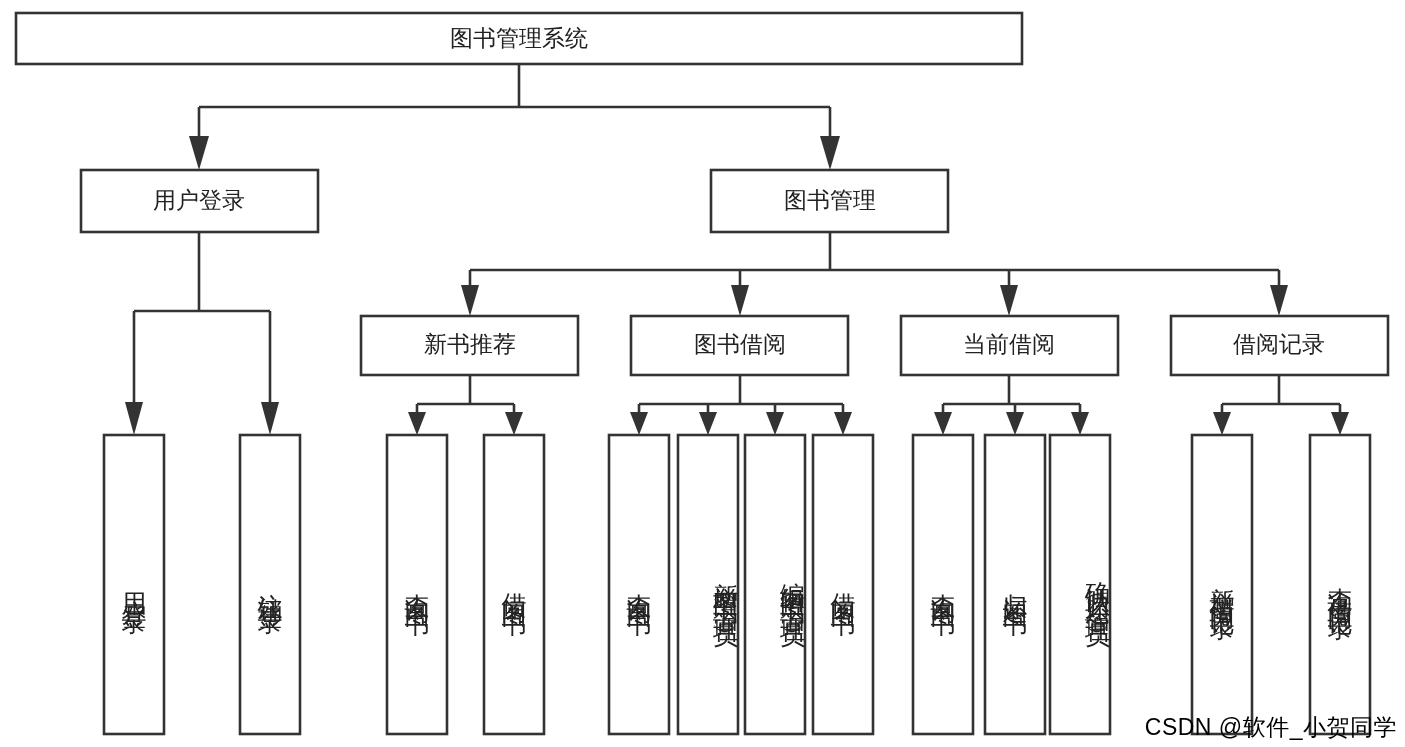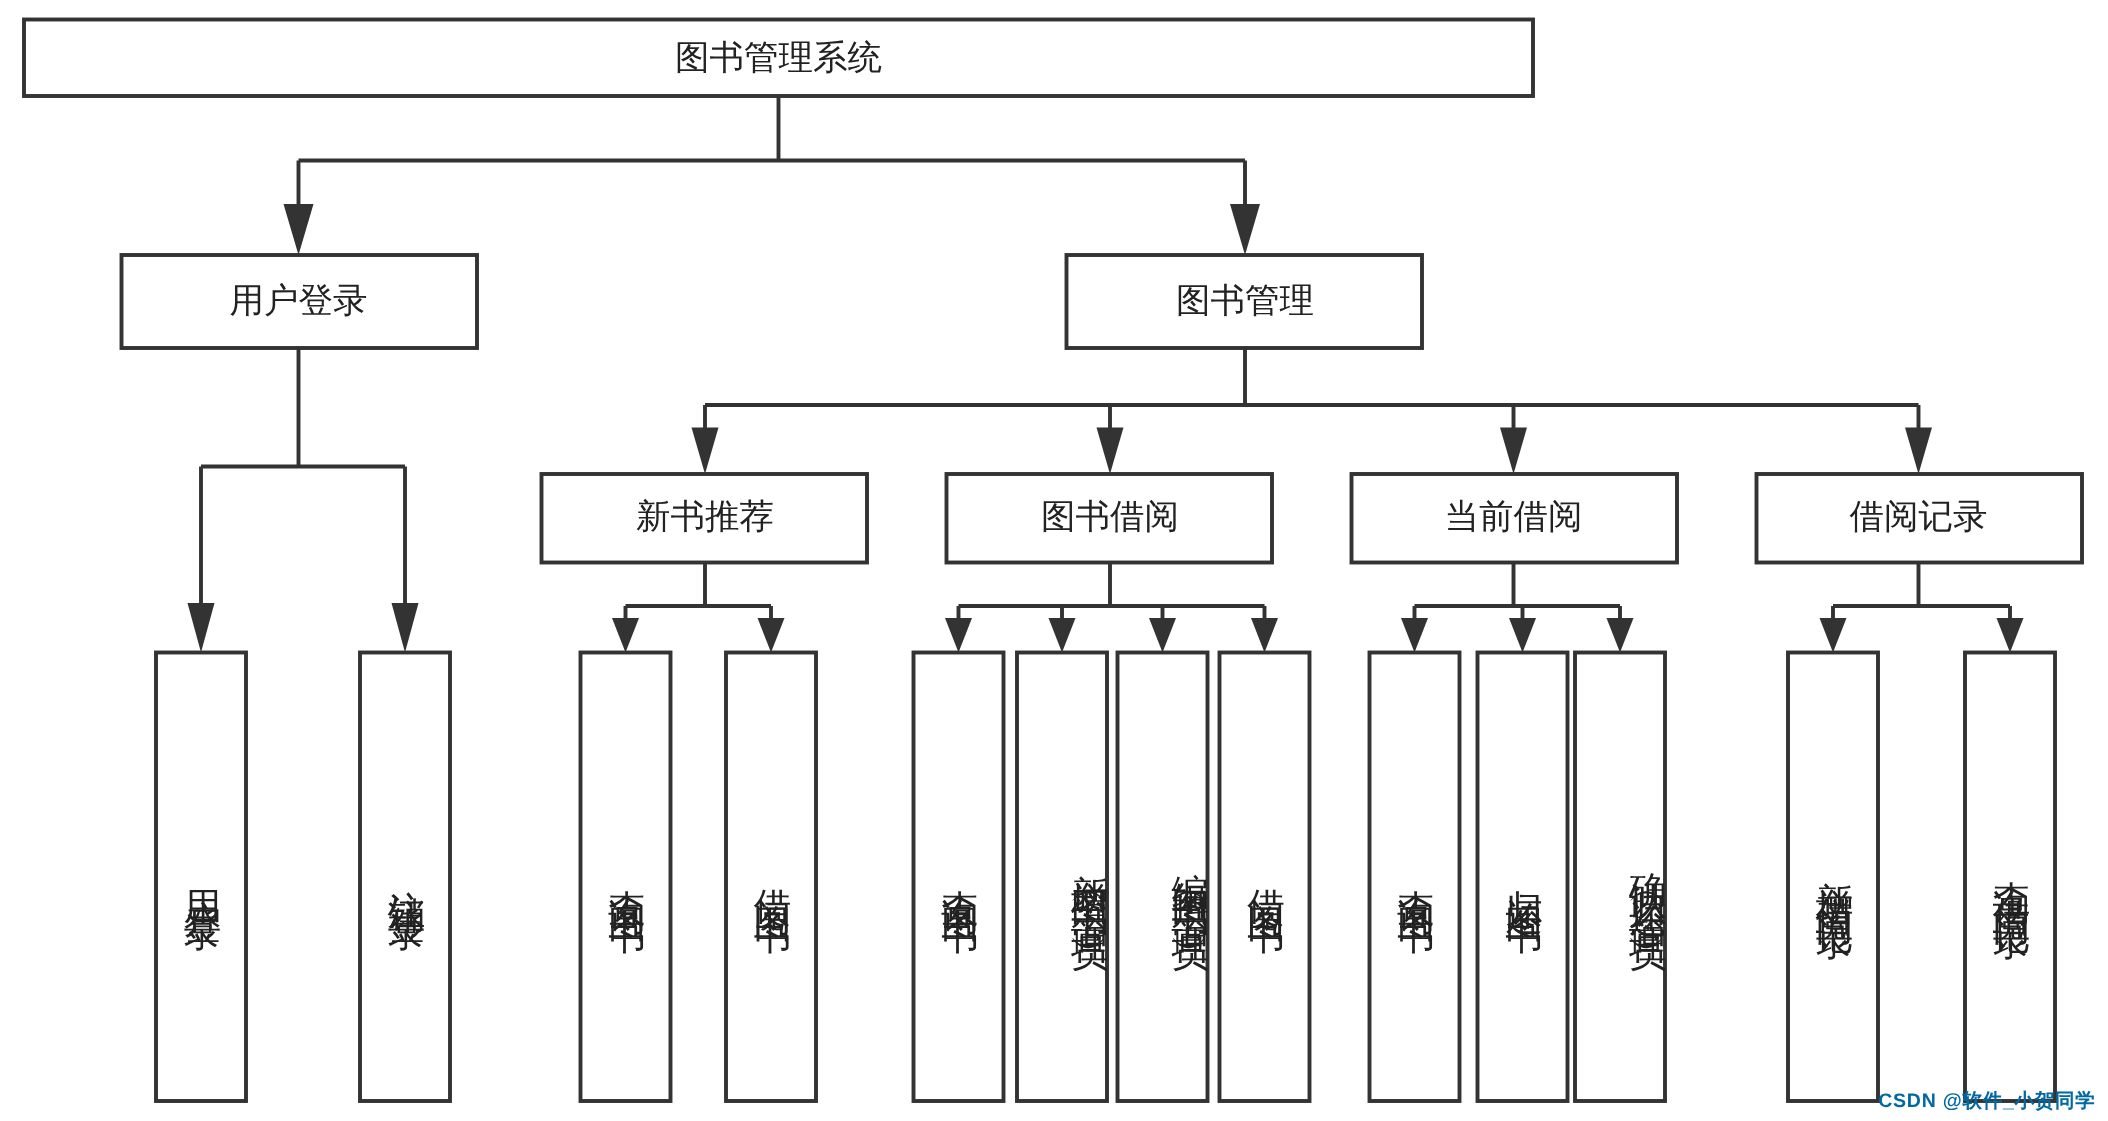--- a/index.html
+++ b/index.html
@@ -16,26 +16,25 @@
     font-family:"Liberation Sans","DejaVu Sans",sans-serif;
     font-size:23px;fill:#222222;
     text-anchor:middle;dominant-baseline:middle;
   }
   .connector{stroke:#333333;stroke-width:2.6;fill:none;}
   .arrow-head{fill:#333333;stroke:none;}
   .watermark{
     position:absolute;
     right:8px;bottom:4px;
     font-family:"Liberation Sans","DejaVu Sans",sans-serif;
-    font-size:13px;
-    color:#0369a1;
+    font-size:23px;
+    color:#000000;
     white-space:nowrap;
     letter-spacing:0.5px;
     pointer-events:none;
-    font-weight:bold;
   }
 </style>
 </head>
 <body>
 
 <svg id="diagram" viewBox="0 0 1405 747">
 
   <g>
     <path class="connector" d="M519,64 L519,107"></path>
     <path class="connector" d="M199,107 L830,107"></path>

